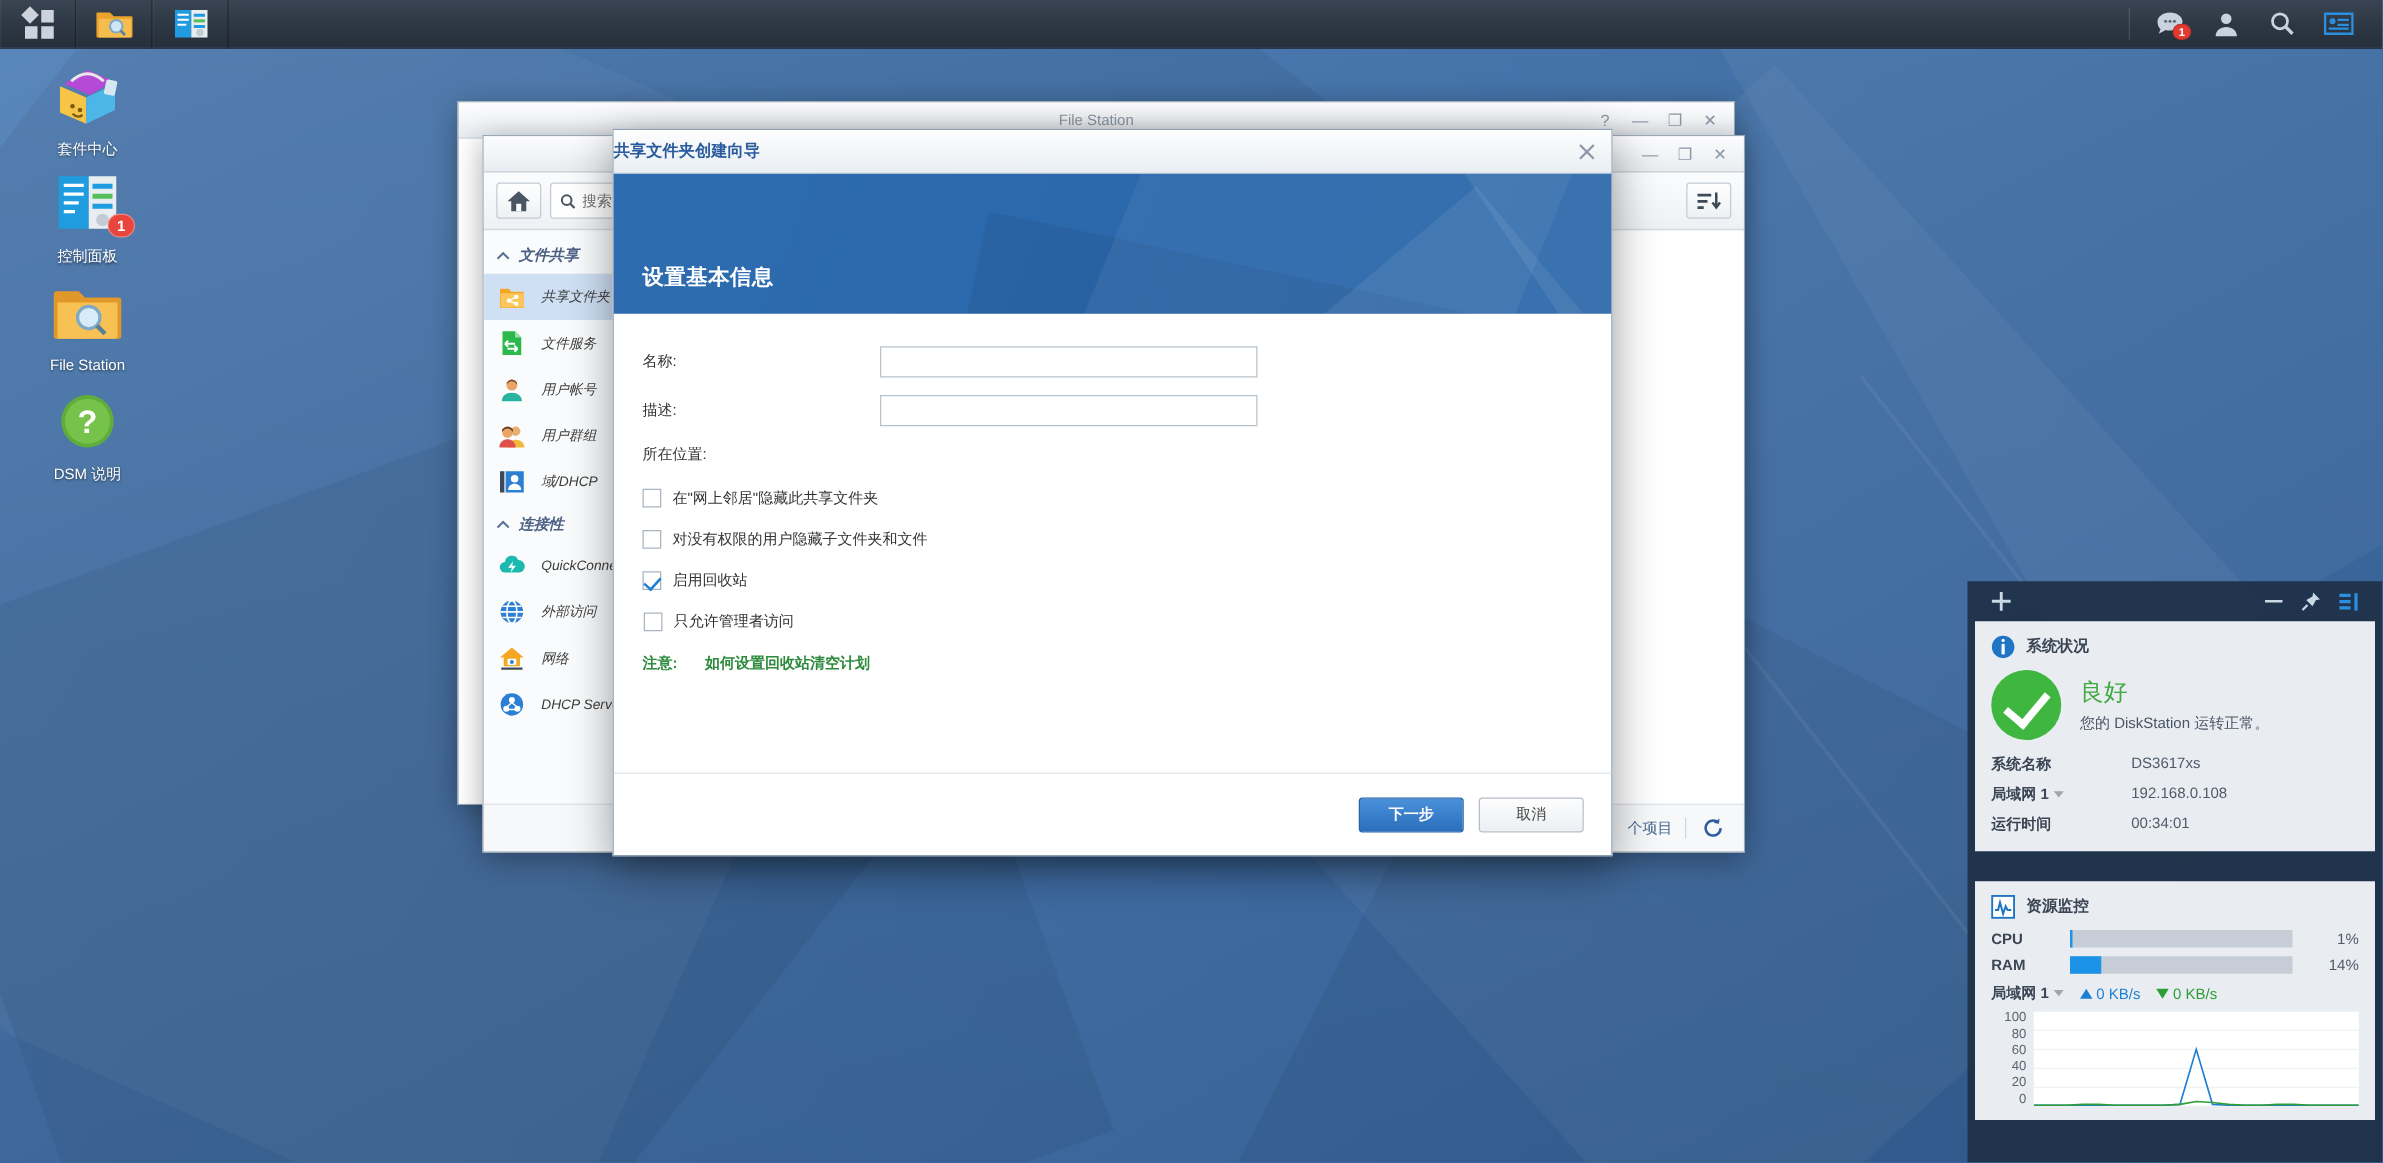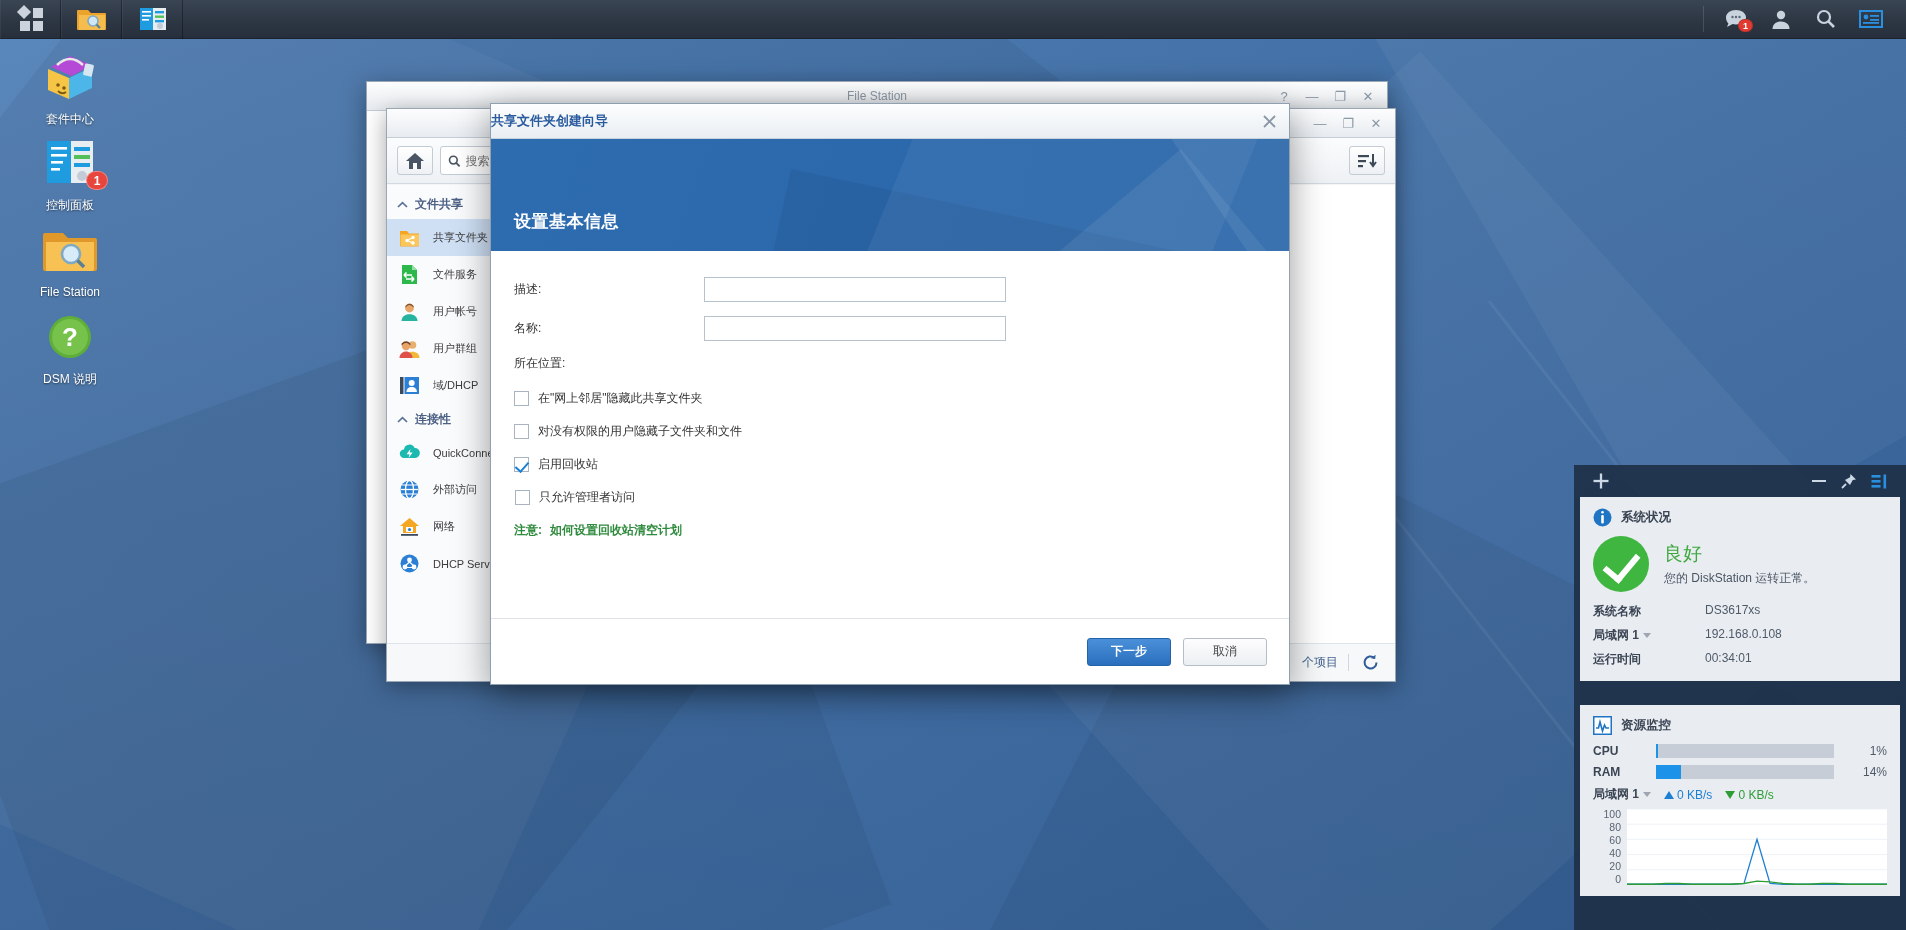--- a/index.html
+++ b/index.html
@@ -151,21 +151,21 @@
   }
   .cp-toolbar-right { margin-left: auto; display: flex; align-items: center; gap: 6px; }
   .cp-sortbtn {
     width: 36px; height: 29px; border: 1px solid #c3cbd4; border-radius: 3px;
     background: linear-gradient(to bottom,#fff,#edf0f3);
     display:flex; align-items:center; justify-content:center; cursor: pointer;
   }
   #cp-main { position: absolute; left: 0; top: 76px; right: 0; bottom: 38px; display: flex; }
   #cp-side {
     width: 112px; background: #fafbfc; border-right: 1px solid #dfe4ea;
-    overflow: hidden; padding-top: 4px;
+    overflow: hidden; padding-top: 4px; font-style: italic;
   }
   .side-group {
     display: flex; align-items: center; gap: 7px;
     padding: 7px 8px 6px 10px; font-size: 12px; color: #4c6184; font-weight: bold;
     cursor: pointer;
   }
   .side-item {
     display: flex; align-items: center; gap: 13px;
     padding: 8px 6px 8px 12px; font-size: 11px; color: #3c3c3c;
     cursor: pointer; white-space: nowrap;
@@ -240,21 +240,21 @@
   .chk {
     width: 15px; height: 15px; border: 1px solid #a9b4c0; background: #fff;
     flex: 0 0 15px; position: relative; cursor: pointer;
   }
   .chk.checked::after {
     content: ""; position: absolute; left: 3px; top: 1px;
     width: 6px; height: 11px; border: solid #1b7fd4;
     border-width: 0 2.5px 2.5px 0; transform: rotate(42deg);
   }
   .chklabel { font-size: 12px; color: #333; cursor: pointer; }
-  .noterow { padding-left: 23px; display: flex; gap: 8px; align-items: center; }
+  .noterow { padding-left: 23px; display: flex; gap: 22px; align-items: center; }
   .note-k { font-size: 12px; color: #2e8b3d; font-weight: bold; }
   .note-link { font-size: 12px; color: #2e8b3d; font-weight: bold; text-decoration: none; cursor: pointer; }
   #wz-foot {
     position: absolute; left: 0; right: 0; bottom: 0; height: 66px;
     border-top: 1px solid #dde3e9;
     display: flex; align-items: center; justify-content: flex-end;
     gap: 12px; padding-right: 22px;
   }
   .btn {
     min-width: 84px; height: 28px; padding: 0 14px; font-size: 12px;
@@ -662,28 +662,28 @@
   <div id="wz-hero">
     <div class="poly p1"></div>
     <div class="poly p2"></div>
     <div class="poly p3"></div>
     <div class="poly p4"></div>
     <h2>设置基本信息</h2>
   </div>
 
   <div id="wz-form">
     <div class="frow">
-      <div class="flabel">描述:</div>
+      <div class="flabel">名称:</div>
       <div class="fctrl">
         <input type="text" value="" style="">
       </div>
     </div>
 
     <div class="frow">
-      <div class="flabel">名称:</div>
+      <div class="flabel">描述:</div>
       <div class="fctrl">
         <input type="text" value="" style="">
       </div>
     </div>
 
     <div class="frow" style="margin-bottom:18px;">
       <div class="flabel">所在位置:</div>
     </div>
 
     <div class="chkrow">

